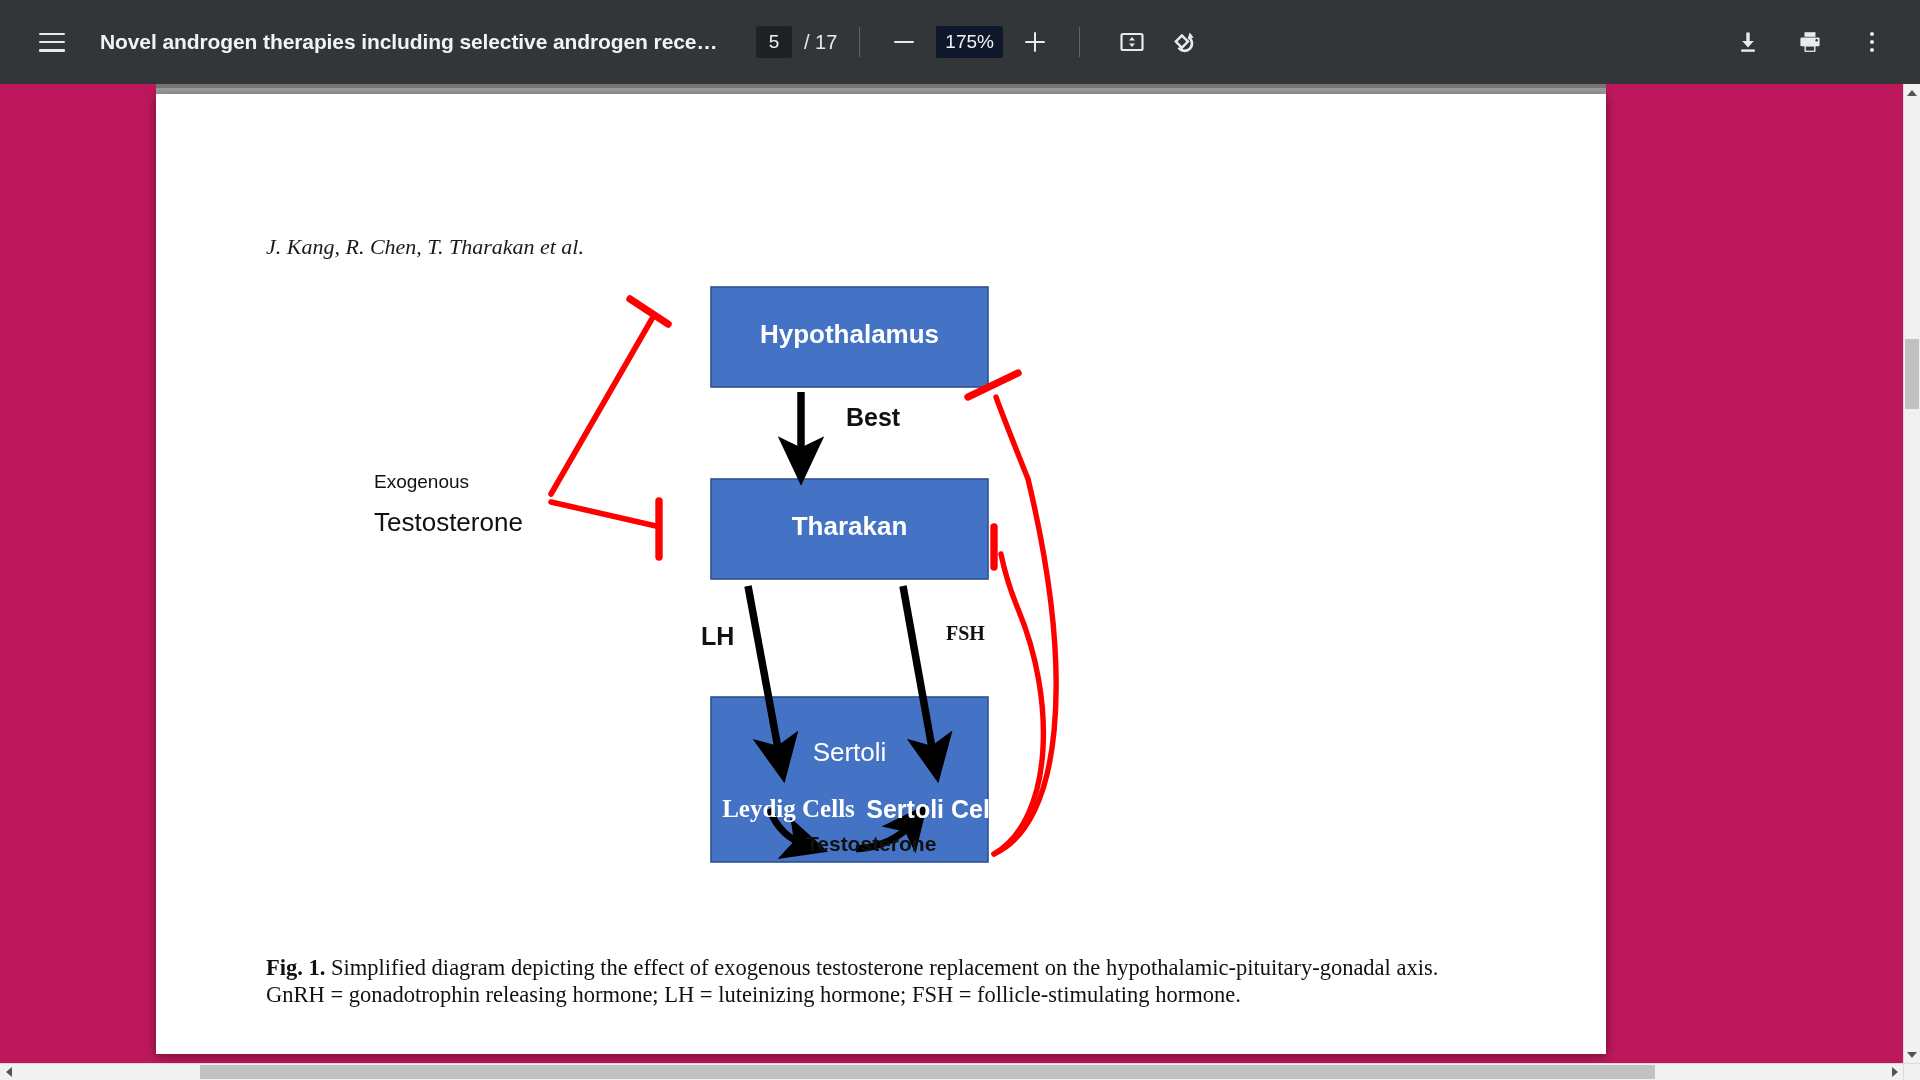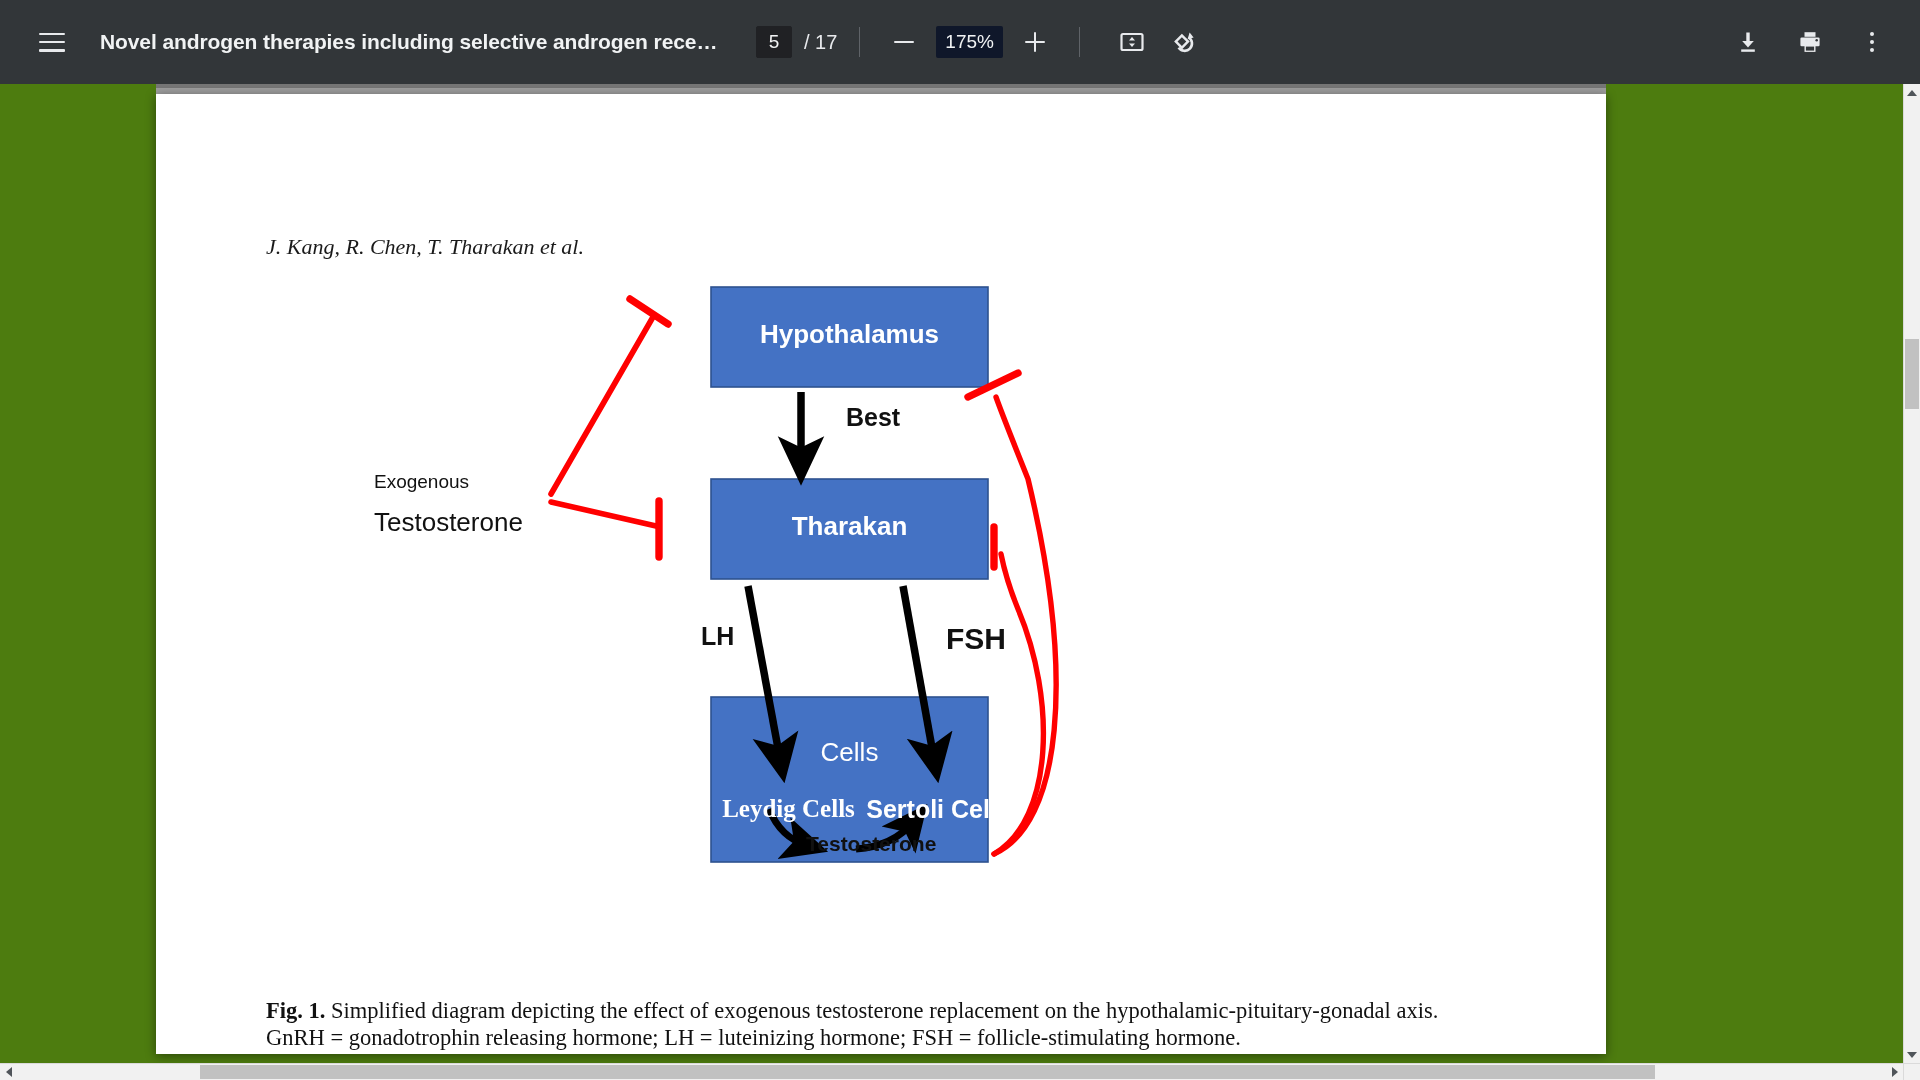--- a/index.html
+++ b/index.html
@@ -107,21 +107,21 @@
   #toolbar-right .tb-icon-btn { margin-left: 10px; }
 
   .kebab { display: flex; flex-direction: column; justify-content: space-between; height: 20px; }
   .kebab span { width: 4.4px; height: 4.4px; background: #e8eaed; border-radius: 50%; }
 
   
   #viewer {
     position: absolute;
     top: 84px; left: 0;
     width: 1903px; height: 979px;
-    background: #4d7c0f;
+    background: #be185d;
     overflow: hidden;
   }
 
   #page-prev-edge {
     position: absolute;
     left: 156px; top: 0;
     width: 1450px; height: 10px;
     background: #9e9e9e;
   }
   #page-prev-shadow {
@@ -180,21 +180,20 @@
   
   #caption {
     position: absolute;
     left: 110px;
     top: 860px;
     width: 1250px;
     font-family: "Liberation Serif", serif;
     font-size: 22.5px;
     line-height: 1.22;
     color: #111111;
-    margin-top: 43px;
   }
   #caption b { font-weight: bold; }
 
   
   #vscroll {
     position: absolute;
     top: 84px; right: 0;
     width: 17px; height: 979px;
     background: #f1f1f1;
     border-left: 1px solid #dadada;
@@ -392,33 +391,33 @@
         <line x1="474" y1="20" x2="512" y2="45" stroke="#FF0000" stroke-width="7.4" stroke-linecap="round"></line>
 
         <line x1="395" y1="223" x2="500" y2="247" stroke="#FF0000" stroke-width="5.6" stroke-linecap="round"></line>
         <line x1="503" y1="222" x2="503" y2="278" stroke="#FF0000" stroke-width="7.4" stroke-linecap="round"></line>
       </svg>
 
       <div class="fig-box-label" style="left:555px; top:40px; width:277px; font-size:26px;">Hypothalamus</div>
 
       <div class="fig-box-label" style="left:555px; top:232px; width:277px; font-size:26px;">Tharakan</div>
 
-      <div class="fig-box-label" style="left:555px; top:458px; width:277px; font-size:26px; font-weight:normal;">Cells</div>
+      <div class="fig-box-label" style="left:555px; top:458px; width:277px; font-size:26px; font-weight:normal;">Sertoli</div>
 
       <div class="fig-box-label" style="left:545px; top:516px; width:175px; font-size:25px;font-family:Liberation Serif, serif;">Leydig Cells</div>
 
       <div class="fig-box-label" style="left:695px; top:516px; width:175px; font-size:25px;">Sertoli Cells</div>
 
       <div class="fig-plain-label" style="left:650px; top:553px; font-size:21px;">Testosterone</div>
 
       <div class="fig-plain-label" style="left:690px; top:124px; font-size:25px;">Best</div>
 
       <div class="fig-plain-label" style="left:545px; top:343px; font-size:25px;">LH</div>
 
-      <div class="fig-plain-label" style="left:790px; top:343px; font-size:30px;">FSH</div>
+      <div class="fig-plain-label" style="left:790px; top:343px; font-size:20px;font-family:Liberation Serif, serif;">FSH</div>
 
       <div class="fig-plain-label" style="left:218px; top:192px; font-size:19px; font-weight:normal;">Exogenous</div>
 
       <div class="fig-plain-label" style="left:218px; top:228px; font-size:26px; font-weight:normal;">Testosterone</div>
     </div>
 
     <div id="caption">
       <div>
         <b>Fig. 1.</b><span> Simplified diagram depicting the effect of exogenous testosterone replacement on the hypothalamic-pituitary-gonadal axis.</span>
       </div>

